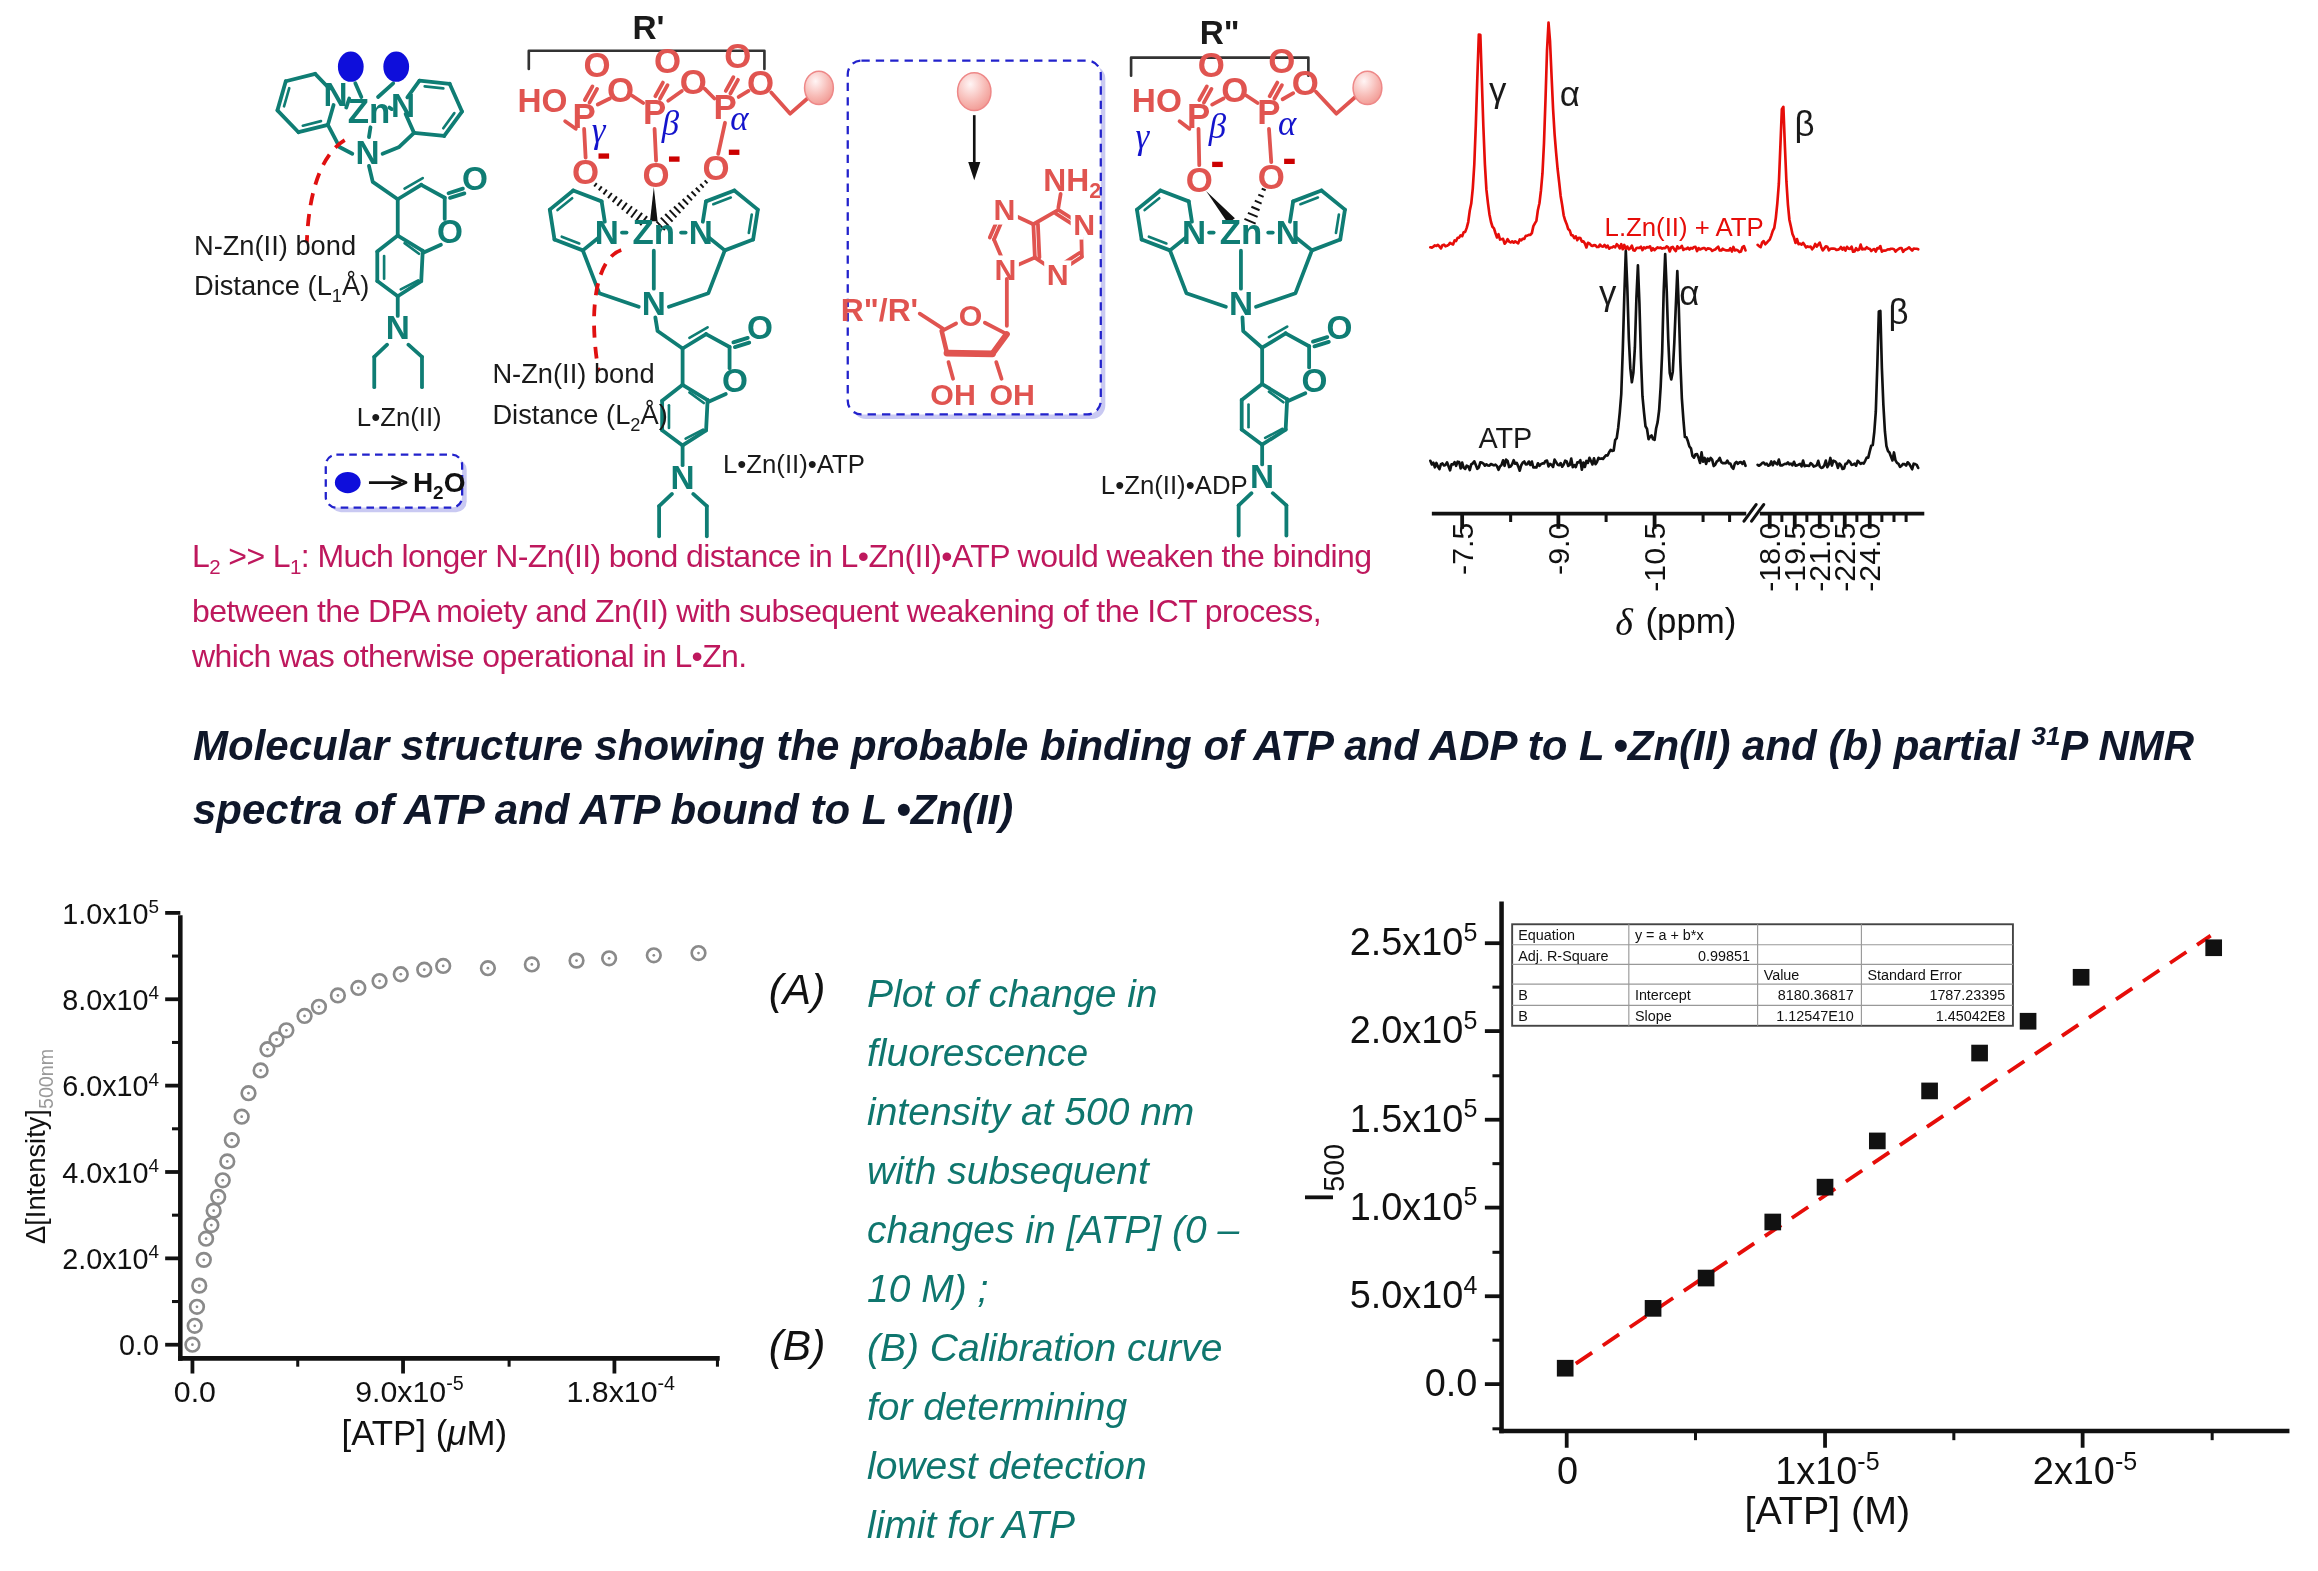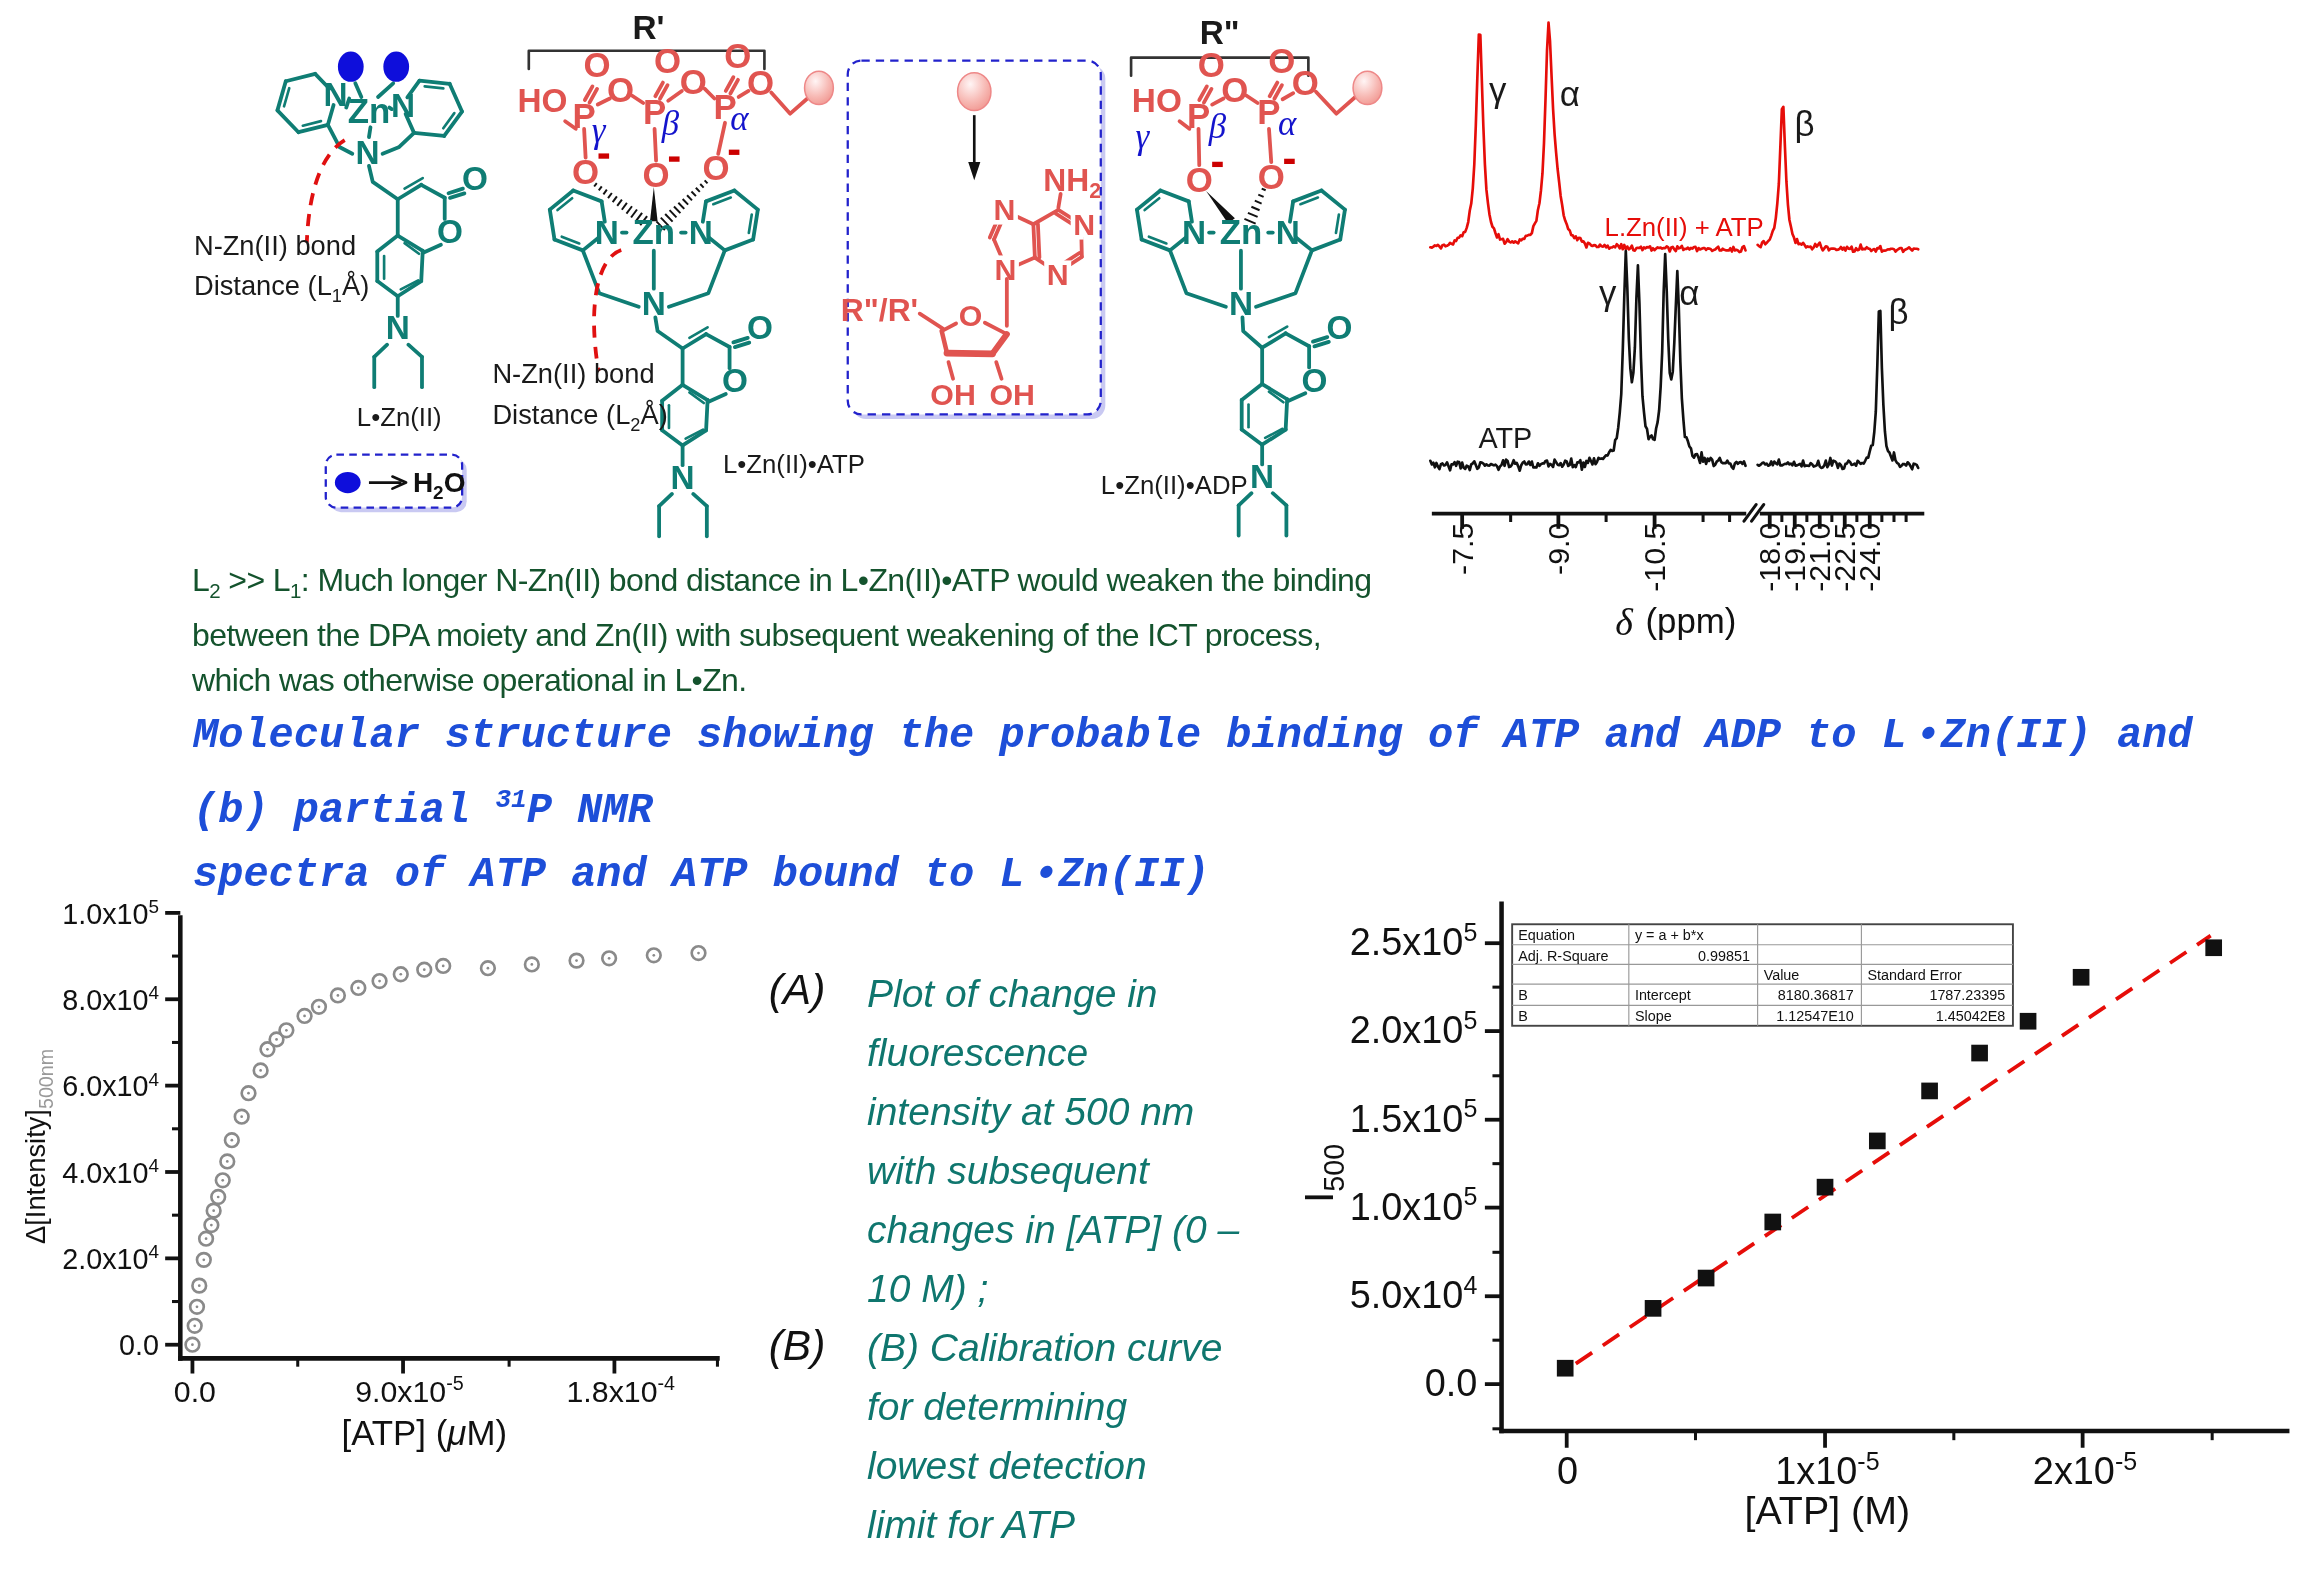--- a/index.html
+++ b/index.html
@@ -524,26 +524,26 @@
       <text x="2447.0" y="1320.0" font-family="Liberation Sans, sans-serif" font-size="19" fill="#111" text-anchor="end" font-weight="normal" font-style="normal">8180.36817</text>
       <text x="2647.0" y="1320.0" font-family="Liberation Sans, sans-serif" font-size="19" fill="#111" text-anchor="end" font-weight="normal" font-style="normal">1787.23395</text>
       <text x="2004.0" y="1348.0" font-family="Liberation Sans, sans-serif" font-size="19" fill="#111" text-anchor="start" font-weight="normal" font-style="normal">B</text>
       <text x="2158.0" y="1348.0" font-family="Liberation Sans, sans-serif" font-size="19" fill="#111" text-anchor="start" font-weight="normal" font-style="normal">Slope</text>
       <text x="2447.0" y="1348.0" font-family="Liberation Sans, sans-serif" font-size="19" fill="#111" text-anchor="end" font-weight="normal" font-style="normal">1.12547E10</text>
       <text x="2647.0" y="1348.0" font-family="Liberation Sans, sans-serif" font-size="19" fill="#111" text-anchor="end" font-weight="normal" font-style="normal">1.45042E8</text>
       <text x="1052.0" y="1325.0" font-family="Liberation Sans, sans-serif" font-size="56" fill="#111" text-anchor="middle" font-weight="normal" font-style="italic">(A)</text>
       <text x="1052.0" y="1795.0" font-family="Liberation Sans, sans-serif" font-size="56" fill="#111" text-anchor="middle" font-weight="normal" font-style="italic">(B)</text>
     </svg>
 
-<div style="position:absolute;left:192px;top:558px;width:1288px;font-family:'Liberation Sans',sans-serif;font-size:32px;line-height:45px;color:#14532d;letter-spacing:-0.6px">
+<div style="position:absolute;left:192px;top:534px;width:1288px;font-family:'Liberation Sans',sans-serif;font-size:32px;line-height:45px;color:#be185d;letter-spacing:-0.6px">
 L<sub style="font-size:20.5px">2</sub> &gt;&gt; L<sub style="font-size:20.5px">1</sub>: Much longer N-Zn(II) bond distance in L•Zn(II)•ATP would weaken the binding<br>
 between the DPA moiety and Zn(II) with subsequent weakening of the ICT process,<br>
 which was otherwise operational in L•Zn.
 </div>
-<div style="position:absolute;left:193px;top:704px;width:2091px;font-family:Liberation Mono, monospace;font-size:42px;font-style:italic;font-weight:bold;line-height:64px;color:#1d4ed8">
+<div style="position:absolute;left:193px;top:704px;width:2091px;font-family:Liberation Sans, sans-serif;font-size:42px;font-style:italic;font-weight:bold;line-height:64px;color:#0f172a">
 Molecular structure showing the probable binding of ATP and ADP to L •Zn(II) and (b) partial <sup style="font-size:26px">31</sup>P NMR<br>
 spectra of ATP and ATP bound to L •Zn(II)
 </div>
 <div style="position:absolute;left:867px;top:964px;width:485px;font-family:'Liberation Sans',sans-serif;font-size:39px;font-style:italic;line-height:59px;color:#0f766e">
 Plot of change in<br>fluorescence<br>intensity at 500 nm<br>with subsequent<br>changes in [ATP] (0 –<br>10 M) ;<br>(B) Calibration curve<br>for determining<br>lowest detection<br>limit for ATP
 </div>
 
 </div>
 
 </body></html>

